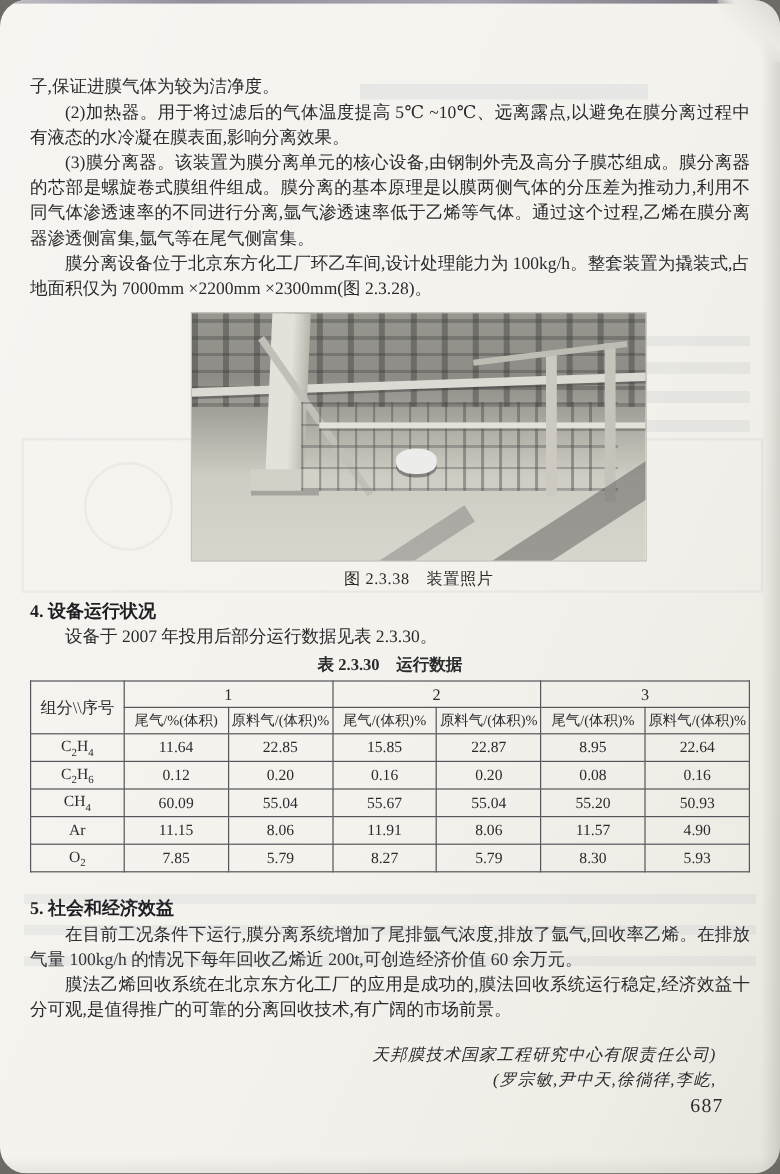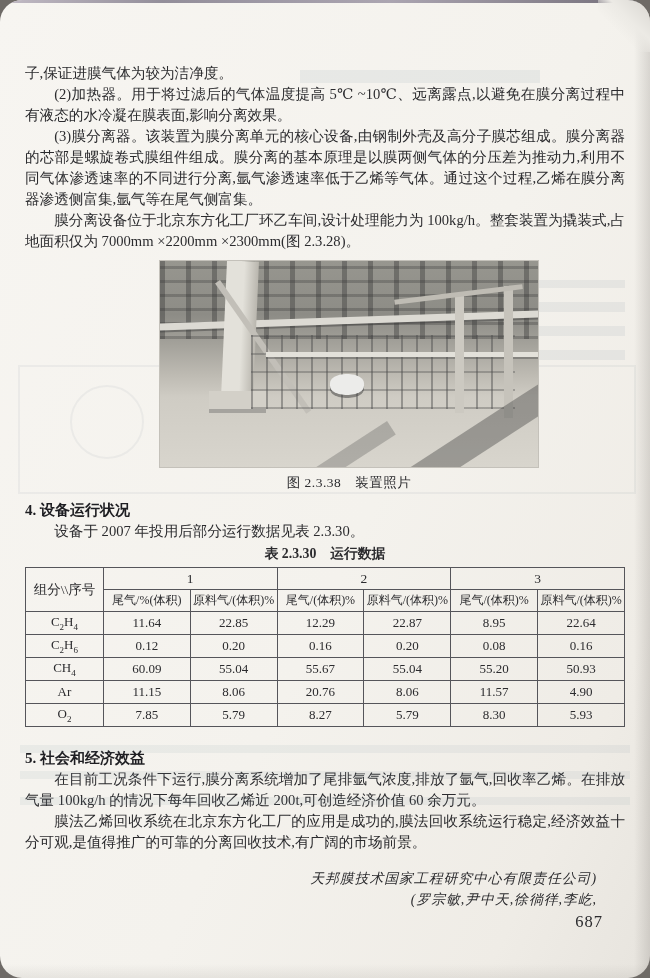--- a/index.html
+++ b/index.html
@@ -154,21 +154,21 @@
         <td>原料气/(体积)%</td>
         <td>尾气/(体积)%</td>
         <td>原料气/(体积)%</td>
         <td>尾气/(体积)%</td>
         <td>原料气/(体积)%</td>
       </tr>
       <tr class="datarow">
         <td>C<sub>2</sub>H<sub>4</sub></td>
         <td>11.64</td>
         <td>22.85</td>
-        <td>12.29</td>
+        <td>15.85</td>
         <td>22.87</td>
         <td>8.95</td>
         <td>22.64</td>
       </tr>
       <tr class="datarow">
         <td>C<sub>2</sub>H<sub>6</sub></td>
         <td>0.12</td>
         <td>0.20</td>
         <td>0.16</td>
         <td>0.20</td>
@@ -181,21 +181,21 @@
         <td>55.04</td>
         <td>55.67</td>
         <td>55.04</td>
         <td>55.20</td>
         <td>50.93</td>
       </tr>
       <tr class="datarow">
         <td>Ar</td>
         <td>11.15</td>
         <td>8.06</td>
-        <td>20.76</td>
+        <td>11.91</td>
         <td>8.06</td>
         <td>11.57</td>
         <td>4.90</td>
       </tr>
       <tr class="datarow">
         <td>O<sub>2</sub></td>
         <td>7.85</td>
         <td>5.79</td>
         <td>8.27</td>
         <td>5.79</td>

